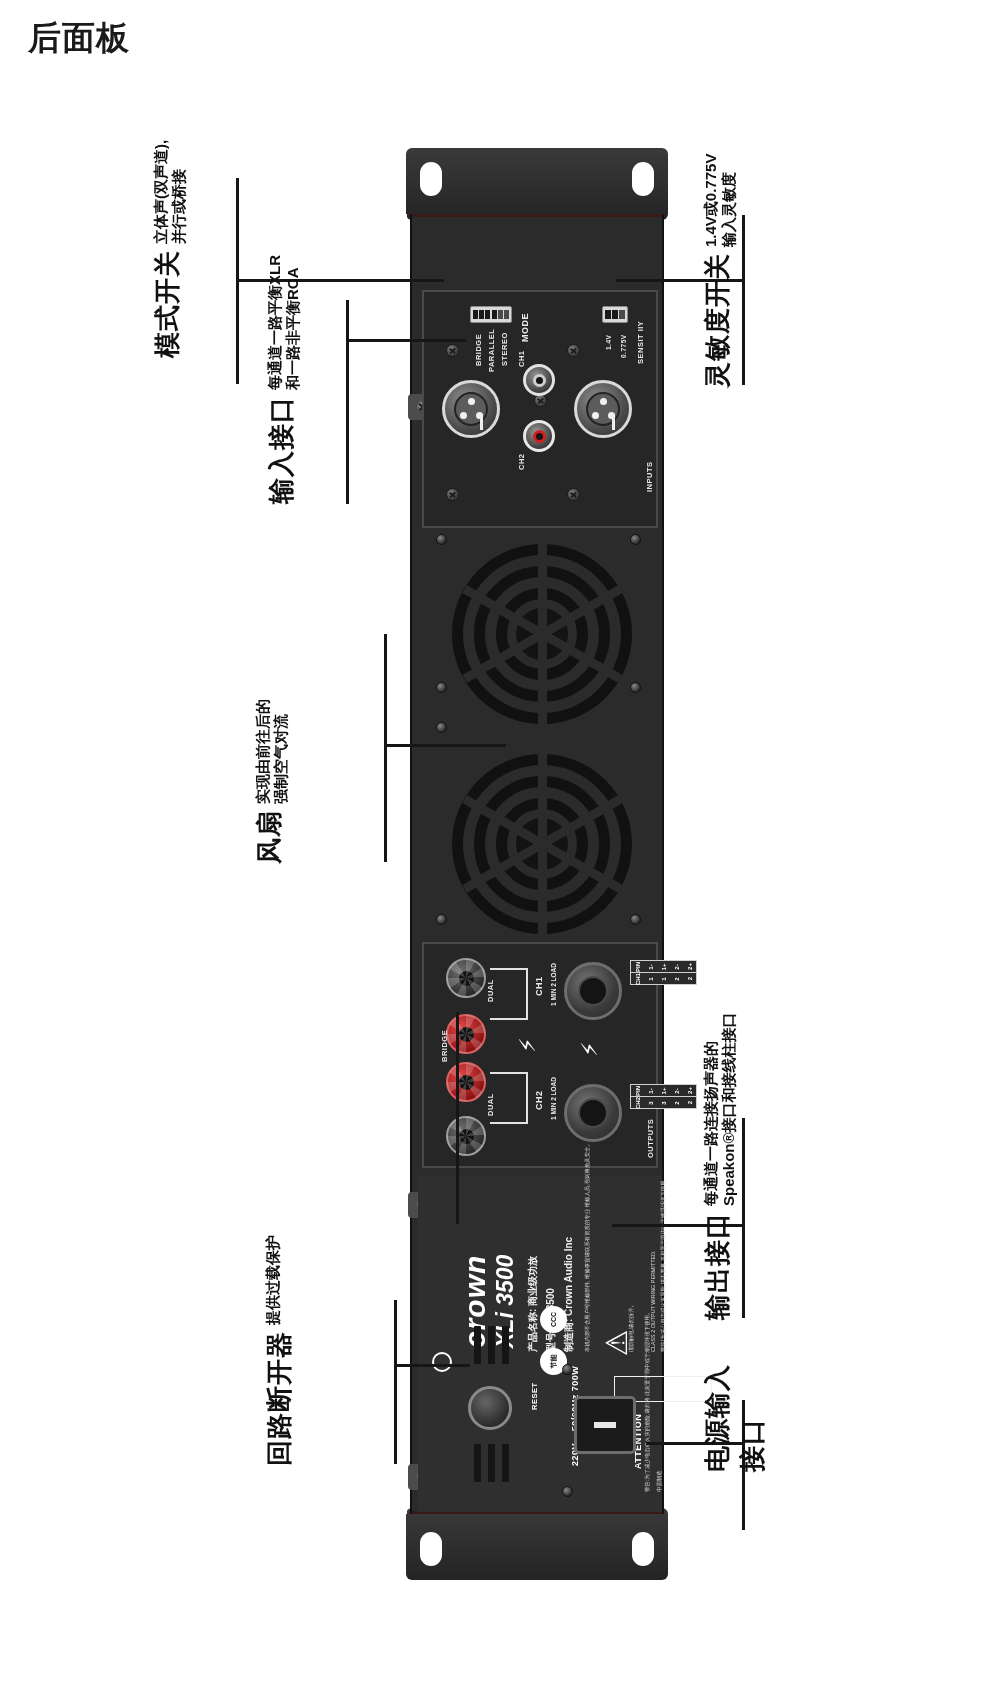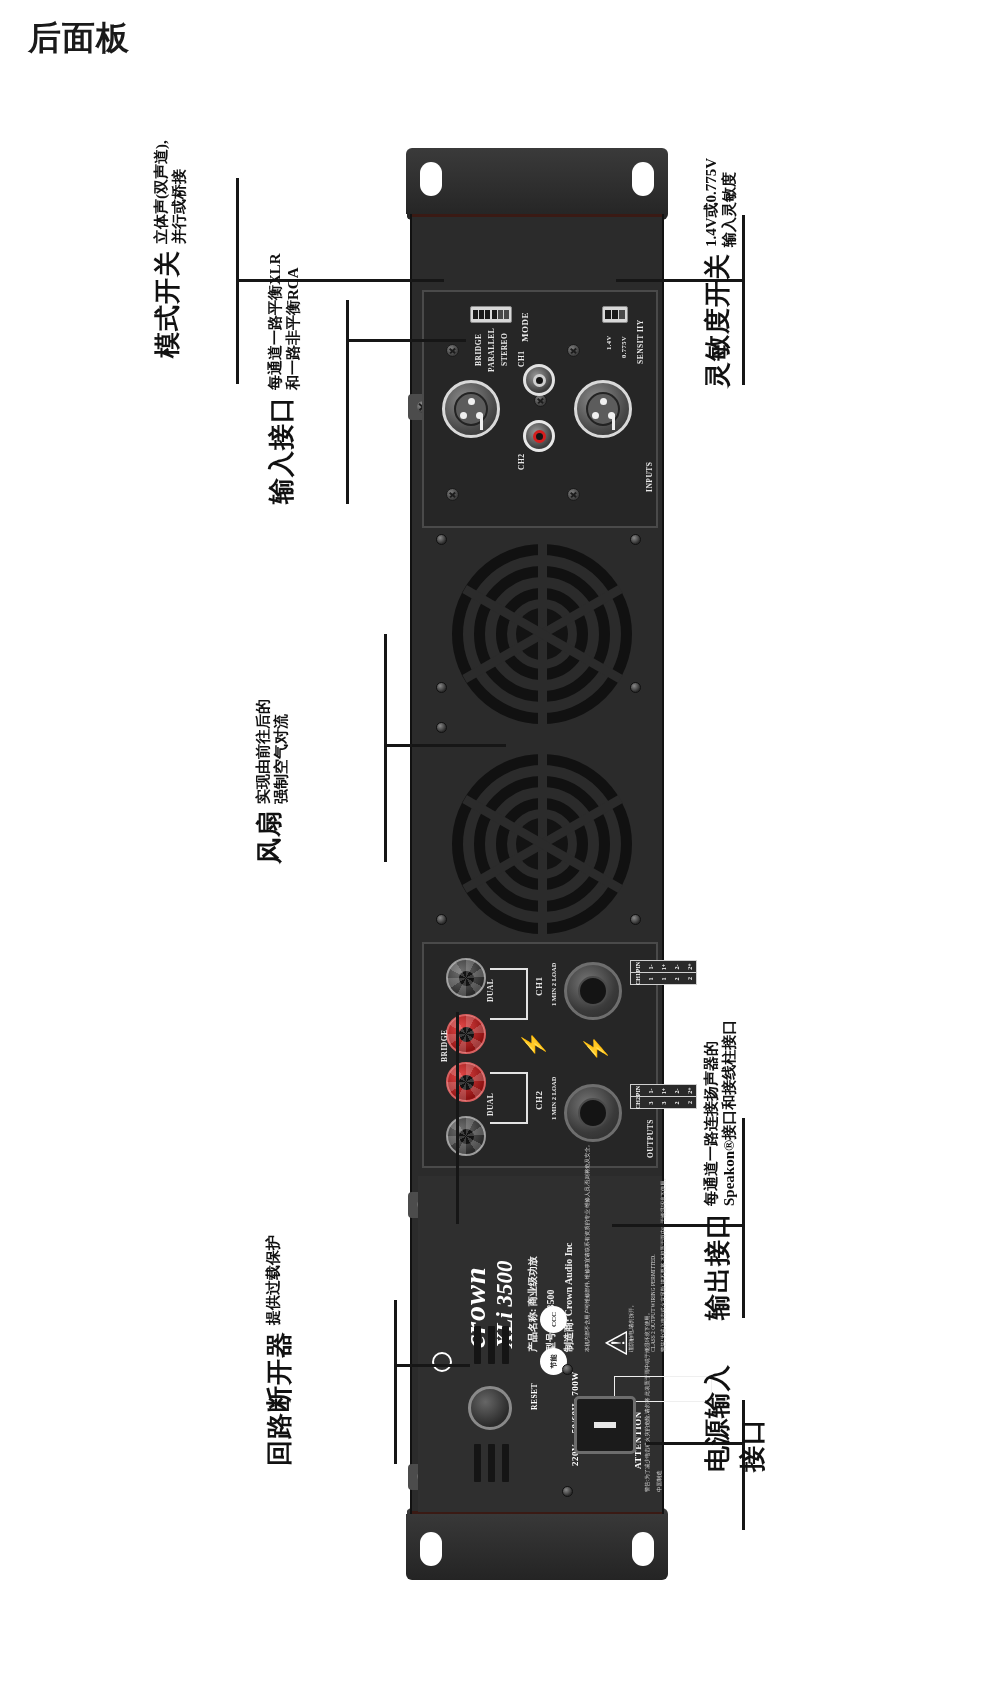--- a/index.html
+++ b/index.html
@@ -7,21 +7,20 @@
     margin: 0; padding: 0;
     background: #ffffff;
     font-family: "Liberation Sans", "DejaVu Sans", sans-serif;
   }
   #page {
     position: relative;
     width: 998px;
     height: 1684px;
     overflow: hidden;
     background: #fff;
-    font-family: Liberation Serif, serif;
   }
 
   
   #title {
     position: absolute;
     left: 28px; top: 16px;
     font-size: 33px;
     font-weight: bold;
     color: #1a1a1a;
     letter-spacing: 1px;

